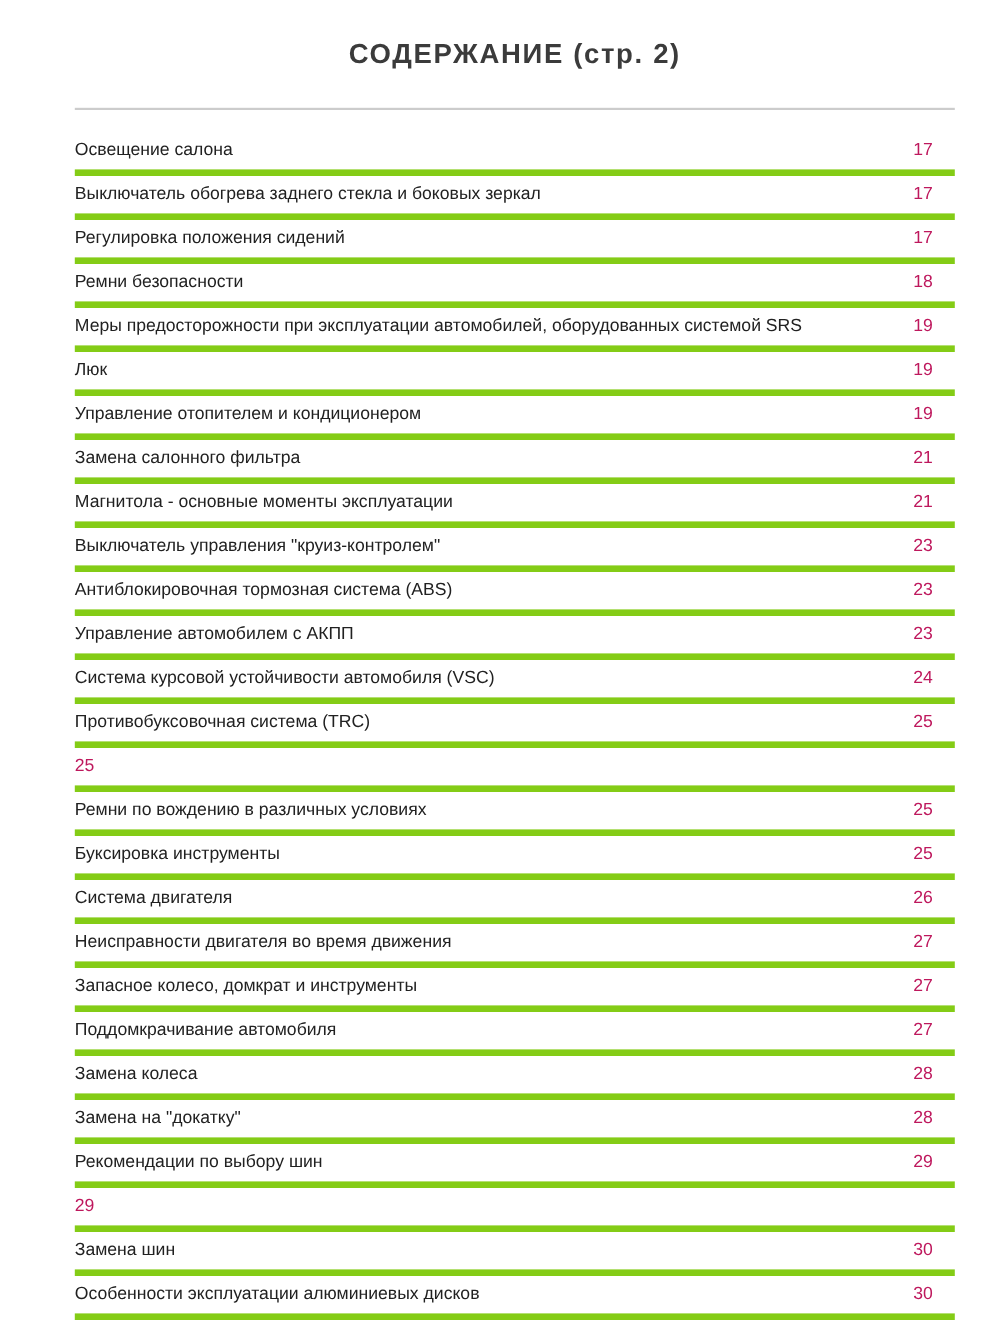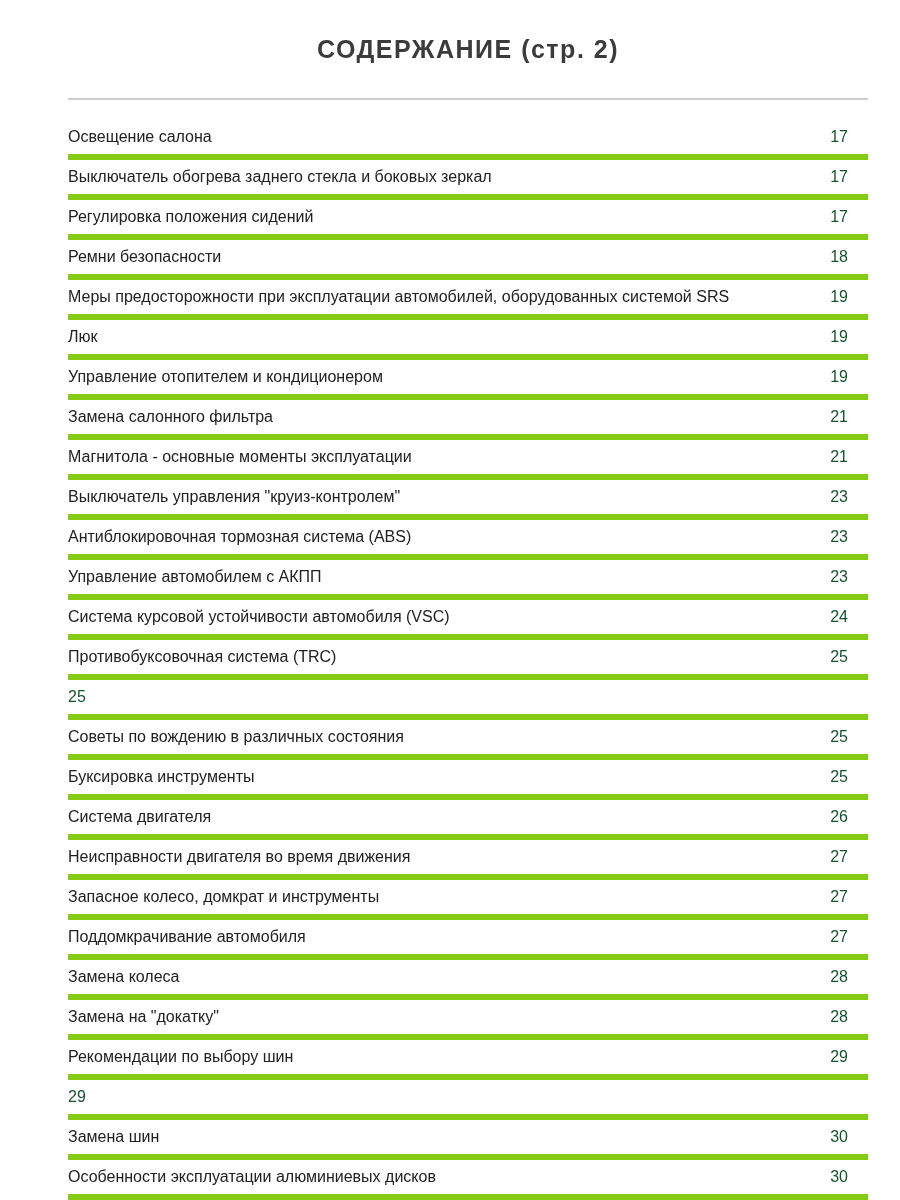--- a/index.html
+++ b/index.html
@@ -45,21 +45,21 @@
     justify-content: space-between;
     border-bottom: 6px solid #84cc16;
   }
   .toc-item-title {
     font-size: 16px;
     color: #212121;
     white-space: nowrap;
   }
   .toc-page-number {
     font-size: 16px;
-    color: #14532d;
+    color: #be185d;
     padding-right: 20px;
     flex-shrink: 0;
   }
   .page-footer {
     margin-top: 64px;
     text-align: center;
     font-size: 15px;
     color: #ef4444;
     letter-spacing: 0.5px;
     text-decoration: underline;
@@ -143,21 +143,21 @@
   <div class="toc-row">
     <span class="toc-item-title">Противобуксовочная система (TRC)</span>
     <span class="toc-page-number">25</span>
   </div>
 
   <div class="toc-row">
     <span class="toc-page-number">25</span>
   </div>
 
   <div class="toc-row">
-    <span class="toc-item-title">Советы по вождению в различных состояния</span>
+    <span class="toc-item-title">Ремни по вождению в различных условиях</span>
     <span class="toc-page-number">25</span>
   </div>
 
   <div class="toc-row">
     <span class="toc-item-title">Буксировка инструменты</span>
     <span class="toc-page-number">25</span>
   </div>
 
   <div class="toc-row">
     <span class="toc-item-title">Система двигателя</span>

